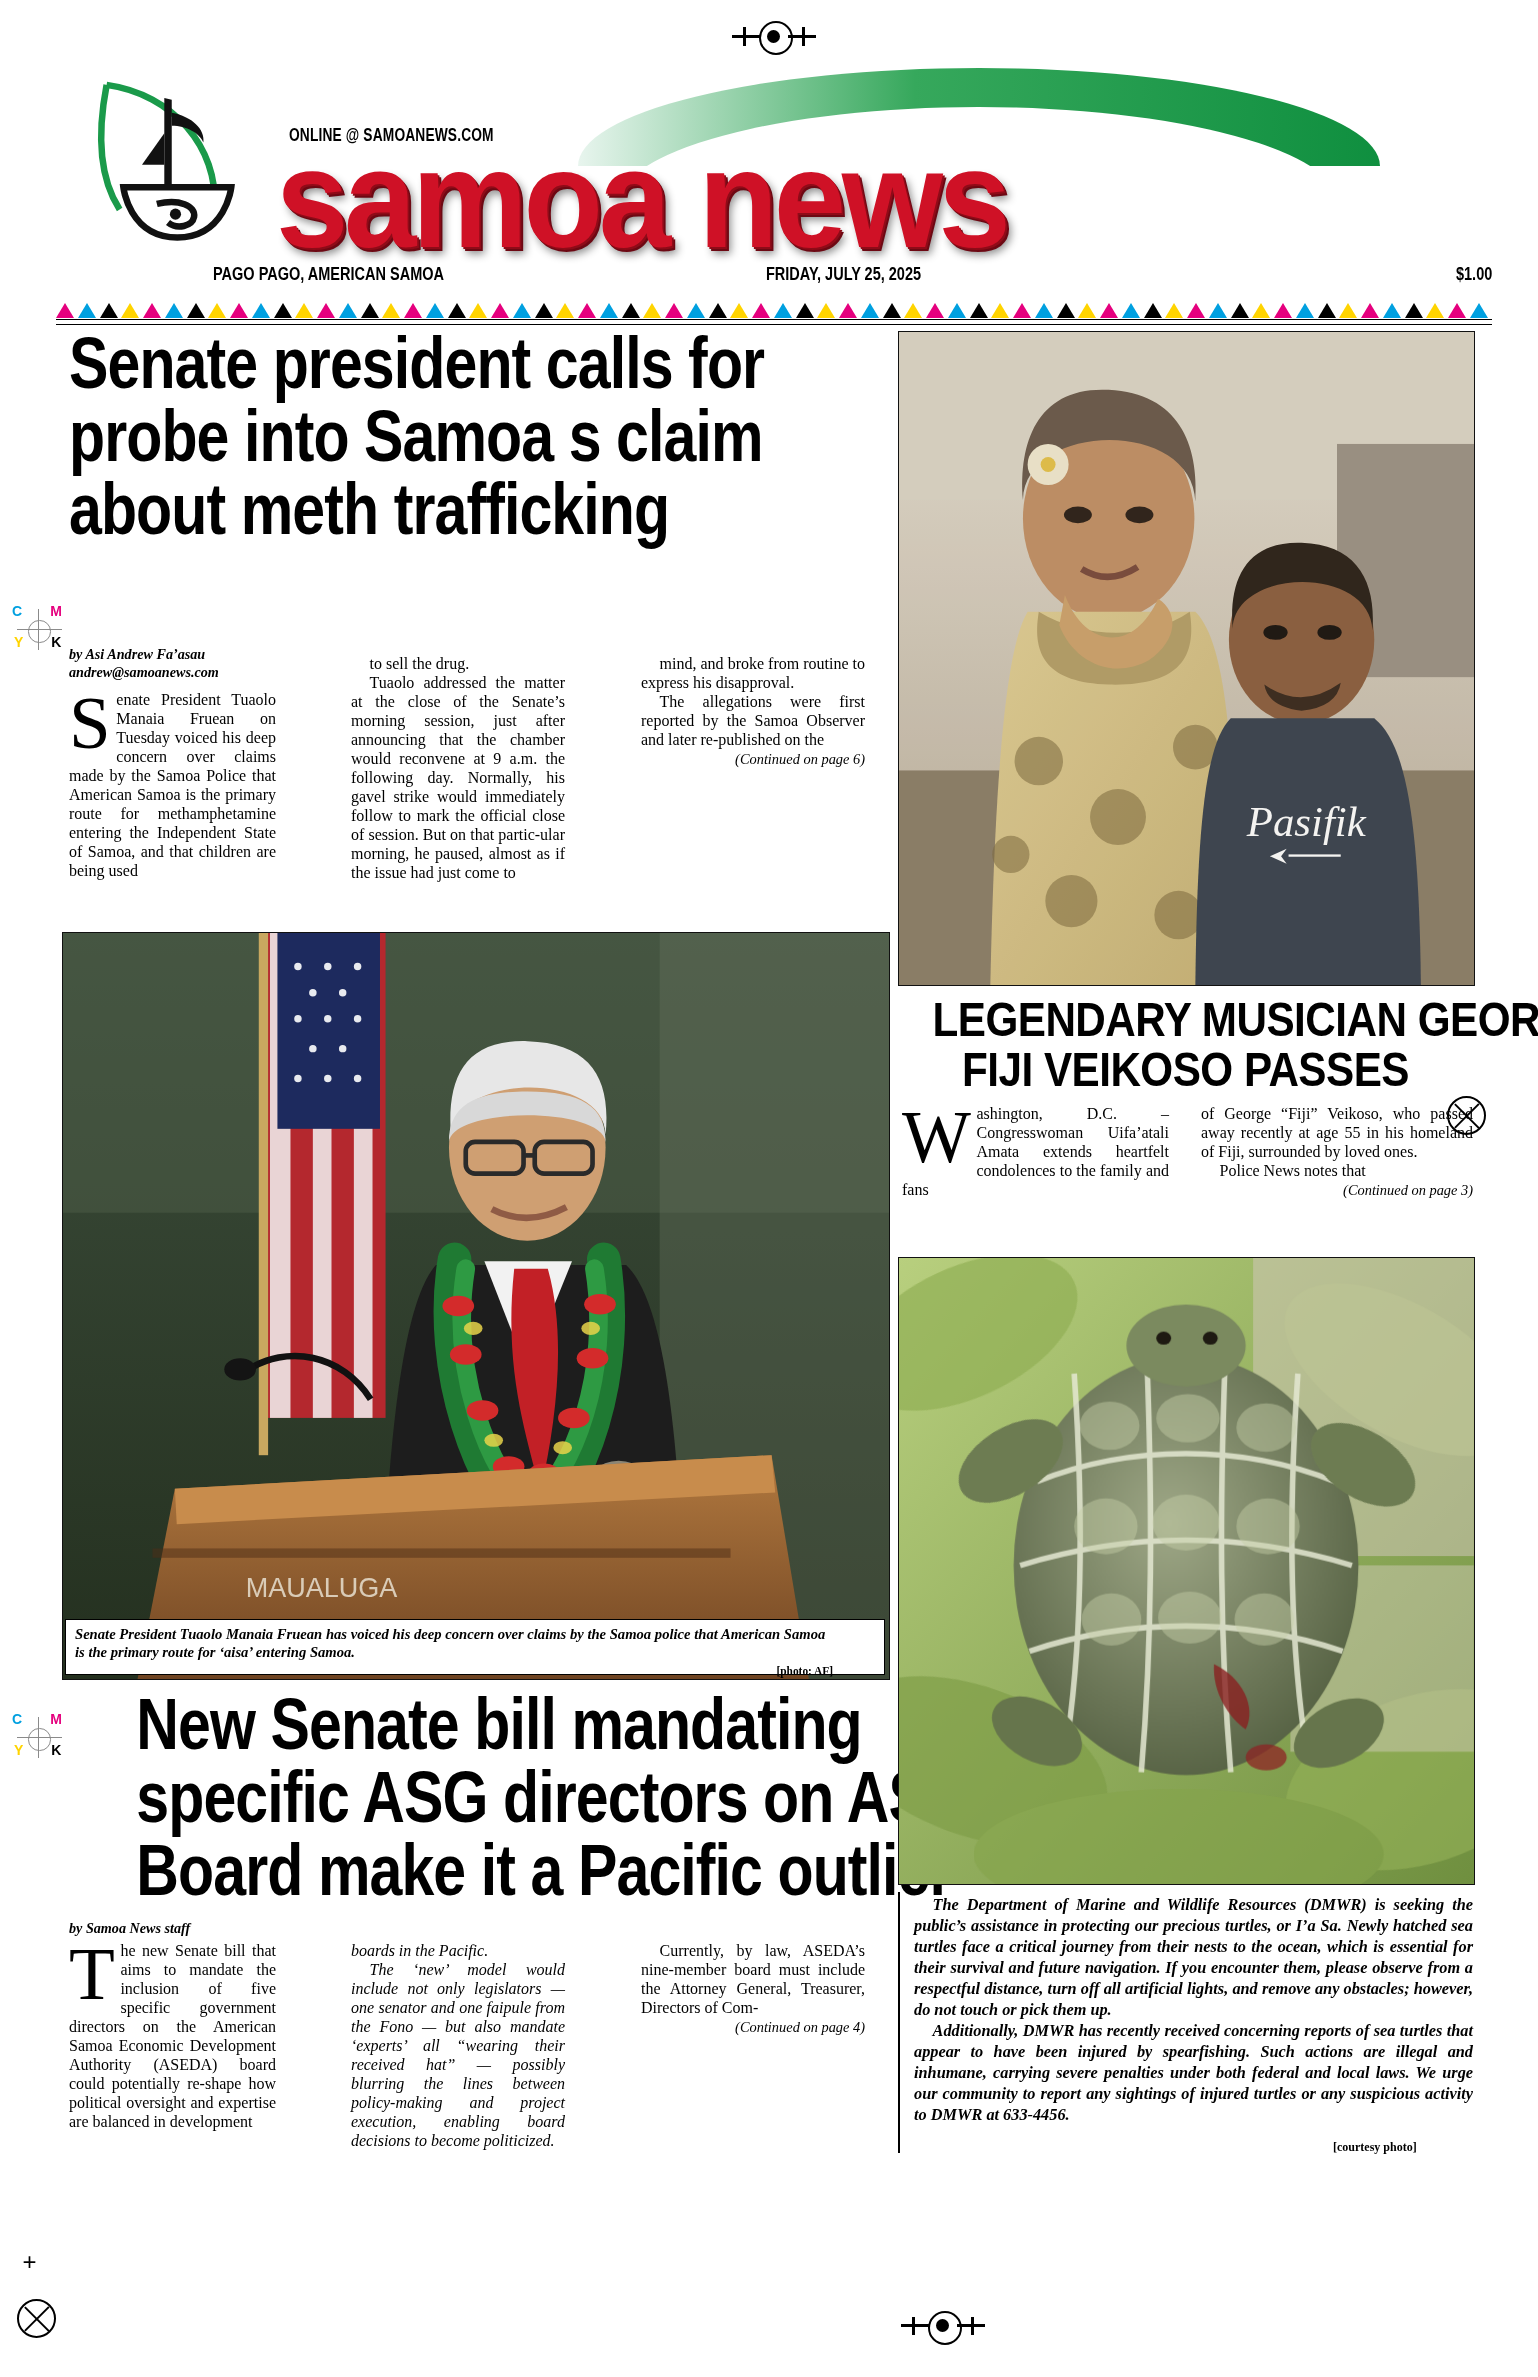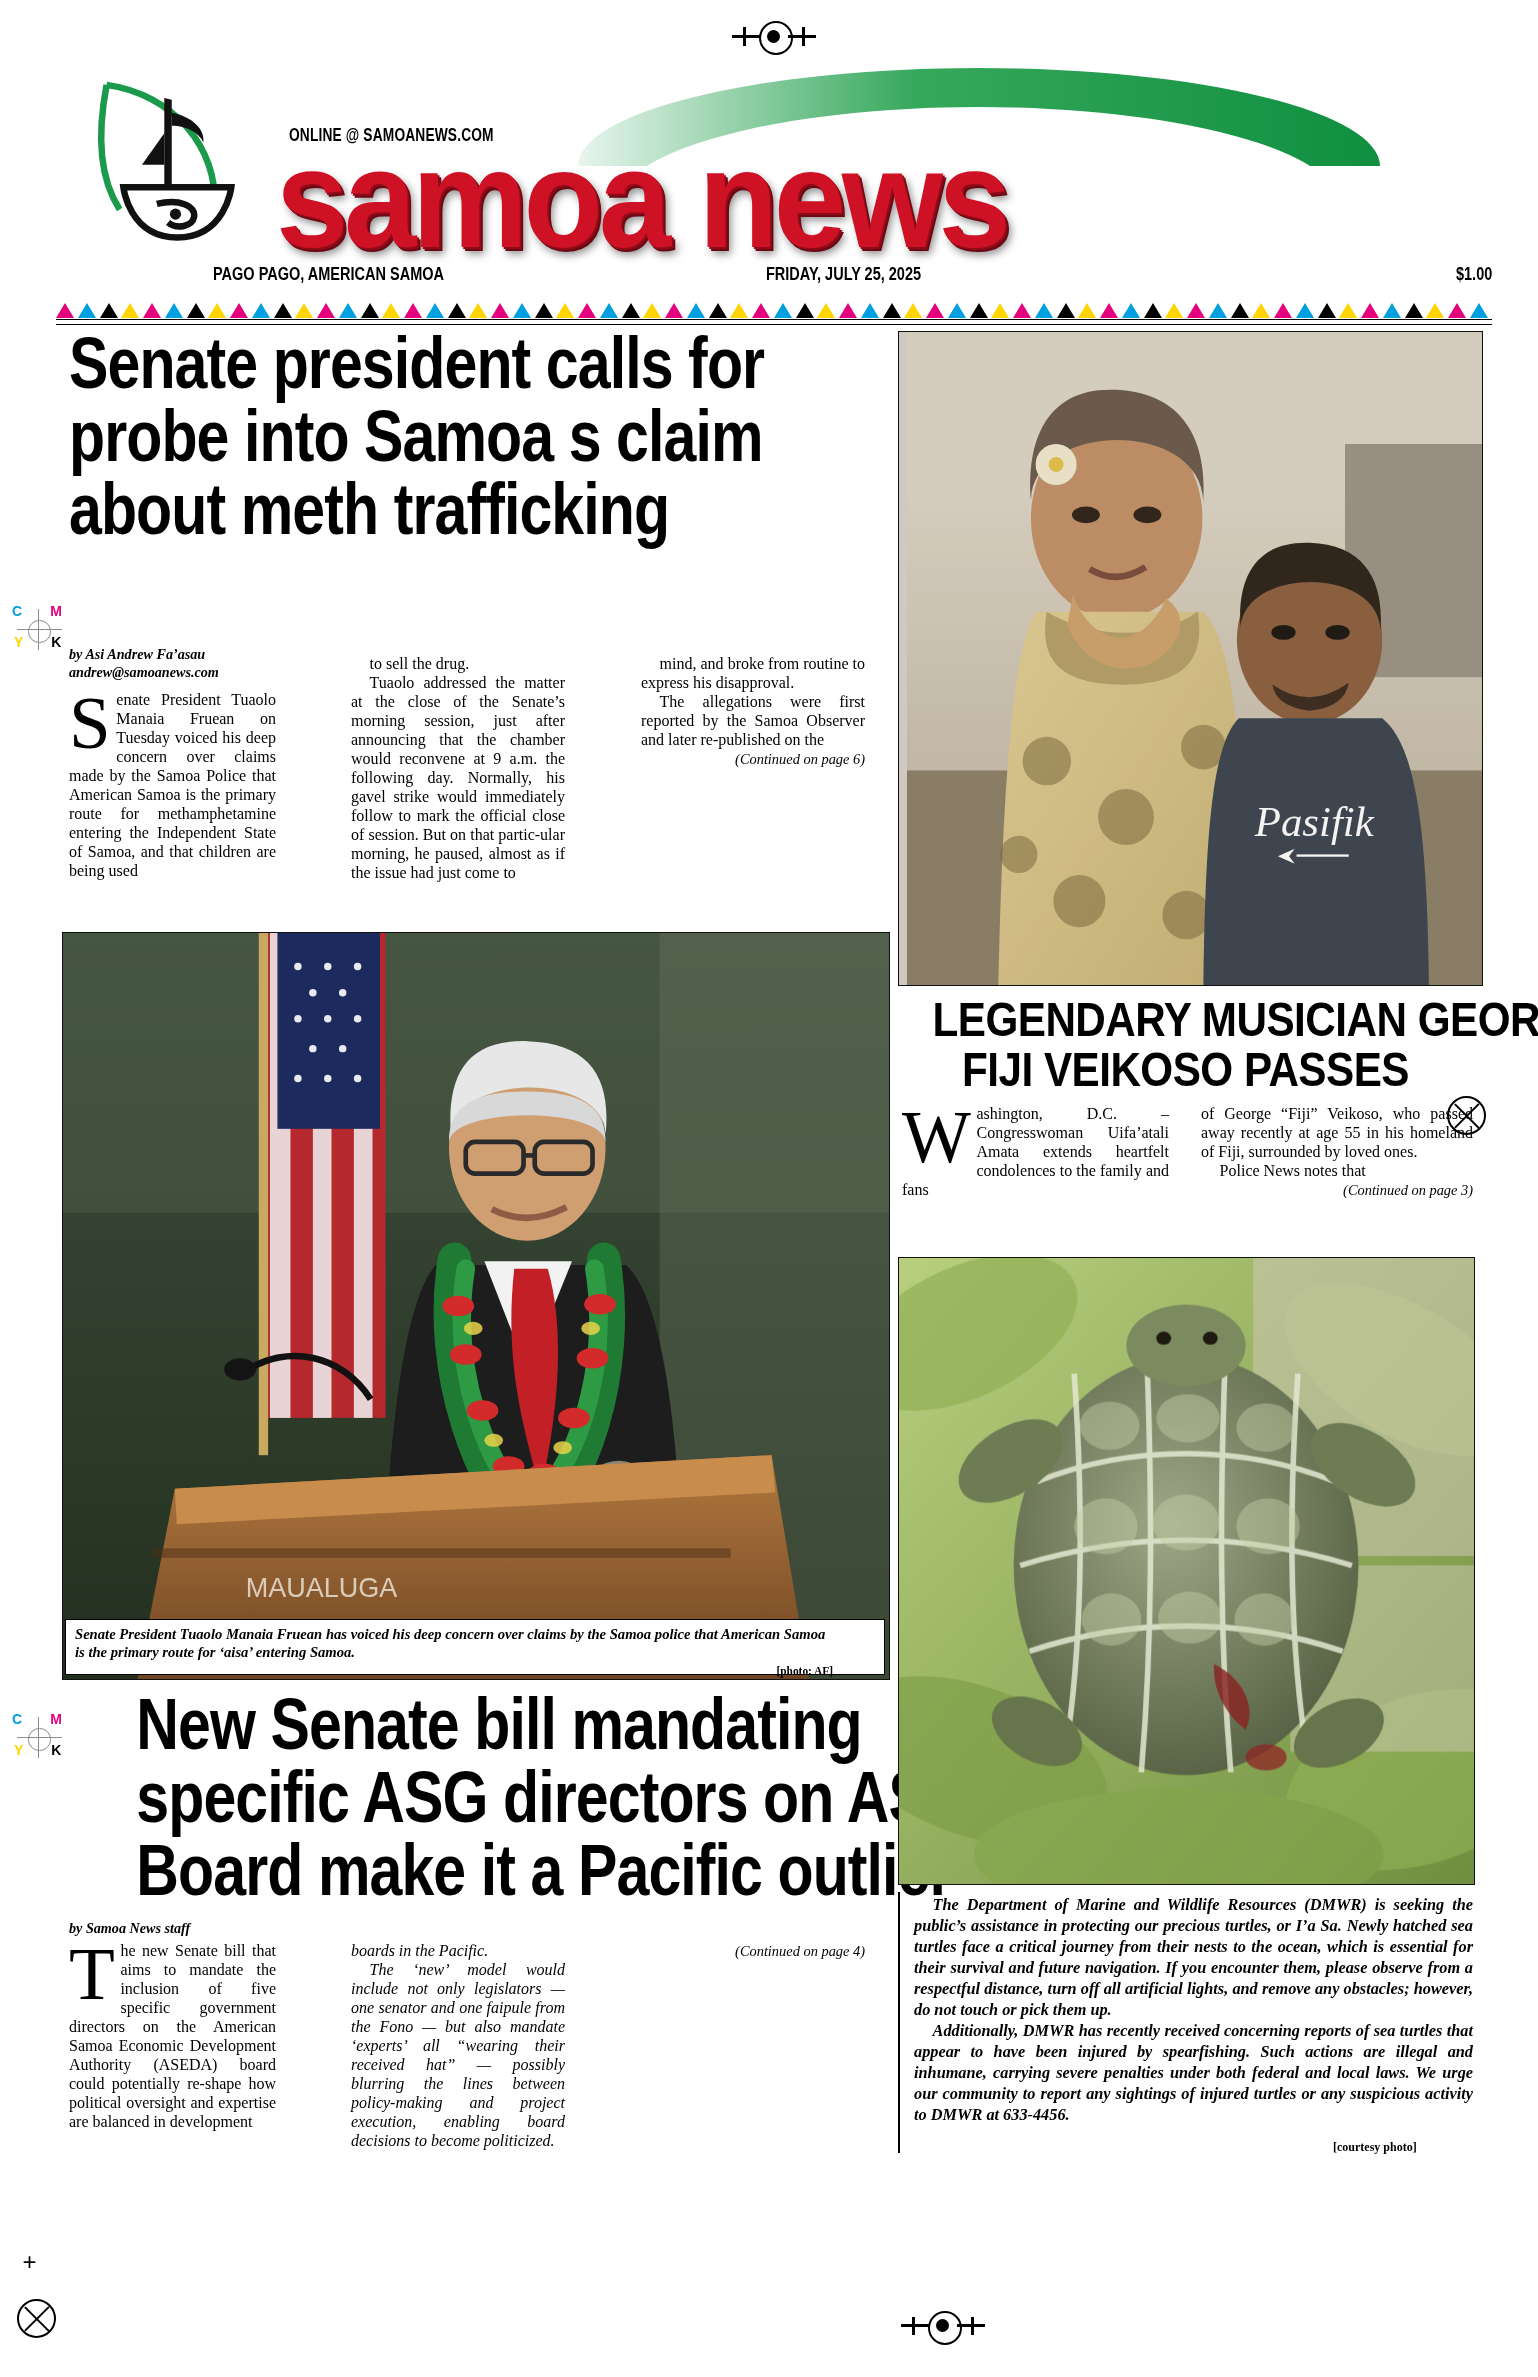--- a/index.html
+++ b/index.html
@@ -276,21 +276,21 @@
   <p>to sell the drug.</p>
   <p>Tuaolo addressed the matter at the close of the Senate’s morning session, just after announcing that the chamber would reconvene at 9 a.m. the following day. Normally, his gavel strike would immediately follow to mark the official close of session. But on that partic-ular morning, he paused, almost as if the issue had just come to</p>
 </div>
 
 <div class="col" style="left:641px;top:654px;width:224px;">
   <p>mind, and broke from routine to express his disapproval.</p>
   <p>The allegations were first reported by the Samoa Observer and later re-published on the</p>
   <div class="cont">(Continued on page 6)</div>
 </div>
 
-<div class="photo" style="left:898px;top:331px;width:575px;height:653px;padding-left:8px;">
+<div class="photo" style="left:898px;top:331px;width:575px;height:653px;">
   <svg viewBox="0 0 617 700" width="575" height="653" preserveAspectRatio="none">
     <defs>
       <linearGradient id="bgw" x1="0" y1="0" x2="0" y2="1">
         <stop offset="0" stop-color="#e9e2d5"></stop>
           <stop offset="1" stop-color="#b9ad9a"></stop>
       </linearGradient>
       <linearGradient id="dress" x1="0" y1="0" x2="1" y2="1">
         <stop offset="0" stop-color="#e2cf96"></stop>
           <stop offset="1" stop-color="#c9b477"></stop>
       </linearGradient>
@@ -457,20 +457,21 @@
 <div class="col" style="left:69px;top:1941px;width:207px;">
   <p class="noind"><span class="dropcap">T</span><span>he new Senate bill that aims to mandate the inclusion of five specific government directors on the American Samoa Economic Development Authority (ASEDA) board could potentially re-shape how political oversight and expertise are balanced in development</span></p>
 </div>
 
 <div class="col" style="left:351px;top:1941px;width:214px;font-style:italic;">
   <p class="noind">boards in the Pacific.</p>
   <p>The ‘new’ model would include not only legislators — one senator and one faipule from the Fono — but also mandate ‘experts’ all “wearing their received hat” — possibly blurring the lines between policy-making and project execution, enabling board decisions to become politicized.</p>
 </div>
 
 <div class="col" style="left:641px;top:1941px;width:224px;">
+  <p>Currently, by law, ASEDA’s nine-member board must include the Attorney General, Treasurer, Directors of Com-</p>
   <div class="cont">(Continued on page 4)</div>
 </div>
 
 <div class="photo" style="left:898px;top:1257px;width:575px;height:626px;">
   <svg viewBox="0 0 617 672" width="575" height="626" preserveAspectRatio="none">
     <defs>
       <radialGradient id="shellg" cx="45%" cy="40%" r="70%">
         <stop offset="0" stop-color="#9fa887"></stop>
           <stop offset="1" stop-color="#4e5a3c"></stop>
       </radialGradient>

